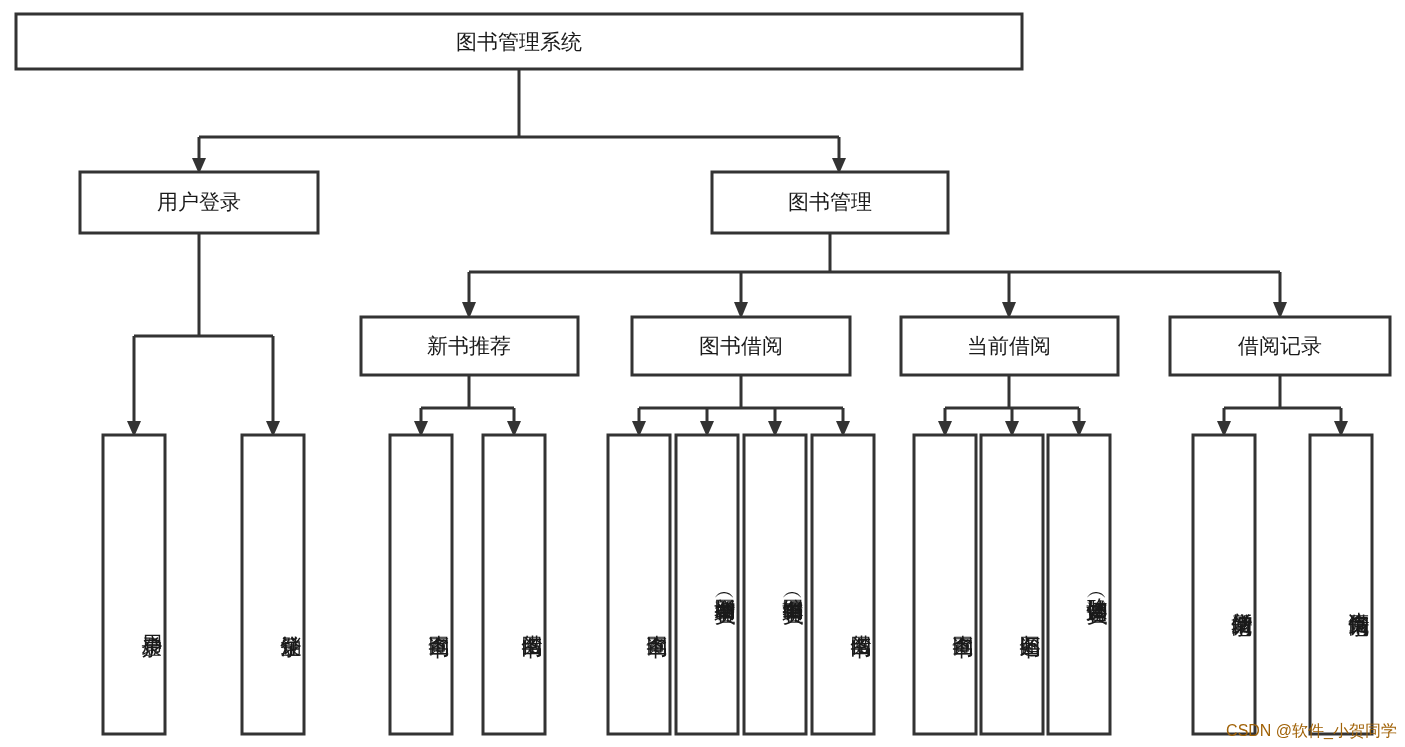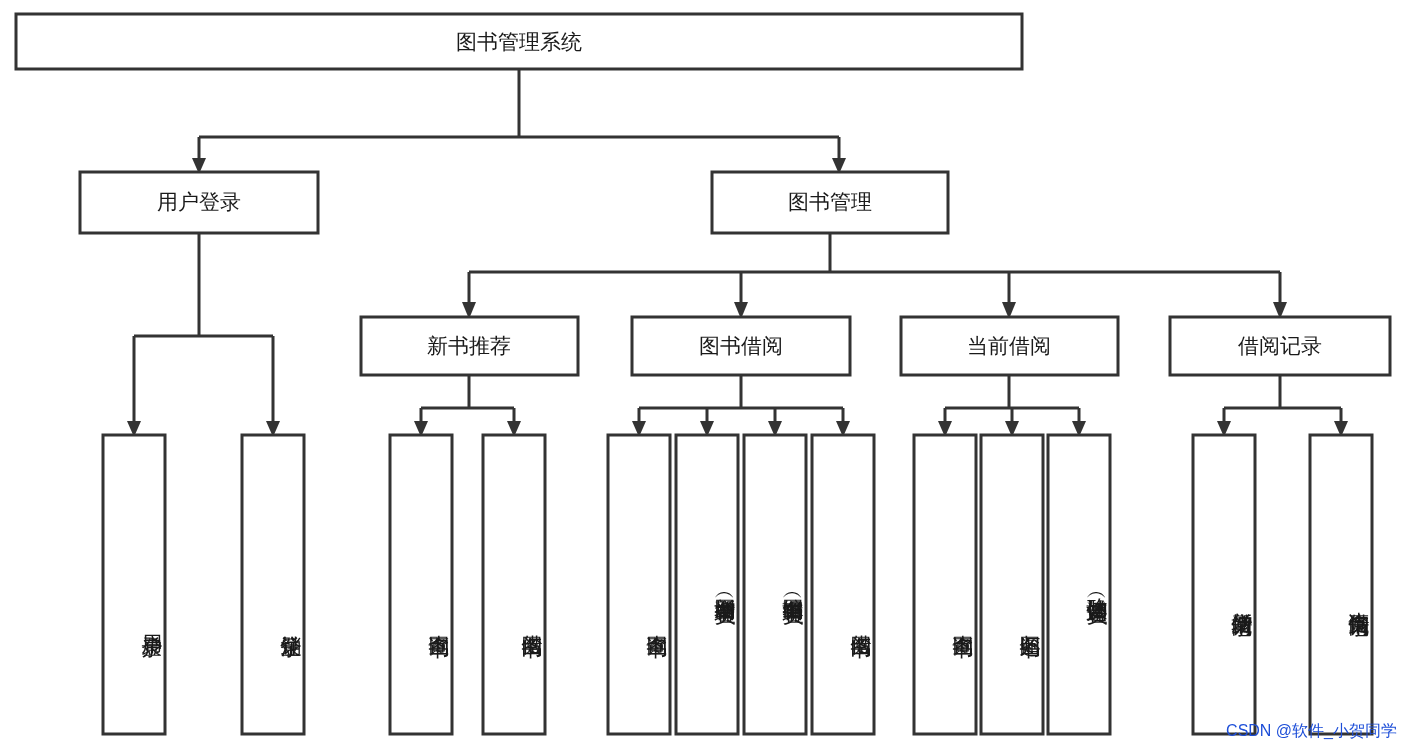--- a/index.html
+++ b/index.html
@@ -62,21 +62,21 @@
     justify-content: center;
     white-space: nowrap;
     letter-spacing: 1px;
   }
   .watermark {
     position: absolute;
     right: 8px;
     bottom: 5px;
     font-family: "Liberation Sans", "DejaVu Sans", sans-serif;
     font-size: 16px;
-    color: #1d4ed8;
+    color: #a16207;
     white-space: nowrap;
     user-select: none;
     margin-left: 16px;
   }
 </style>
 </head>
 <body>
 
 <div id="diagram-root">
 

